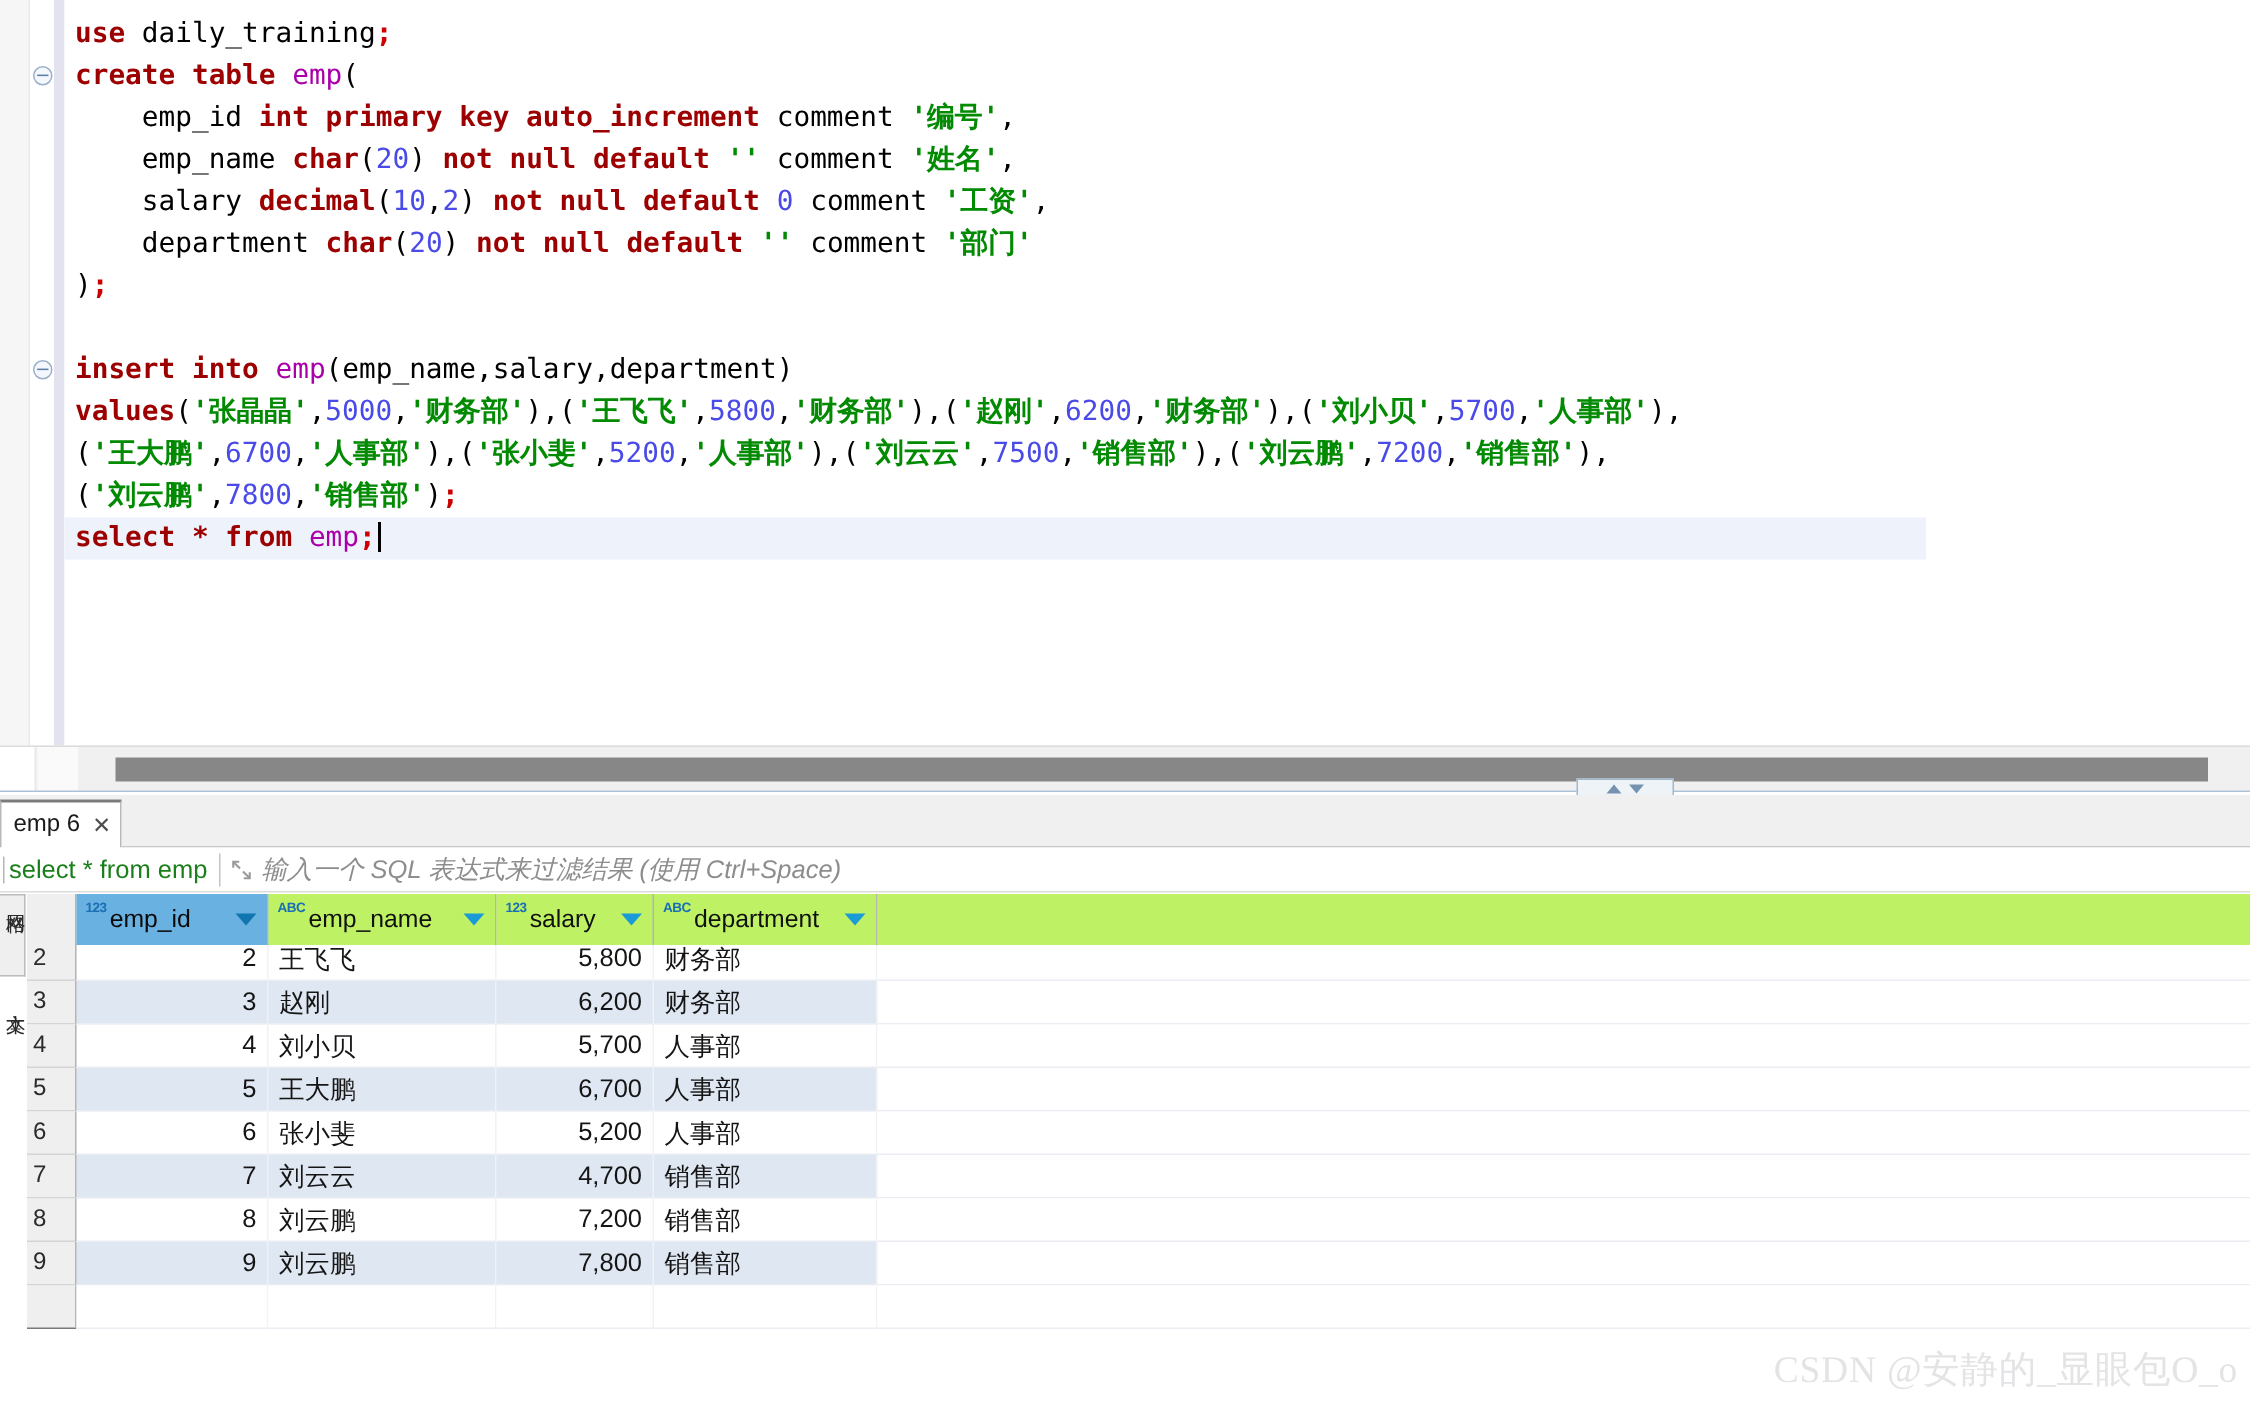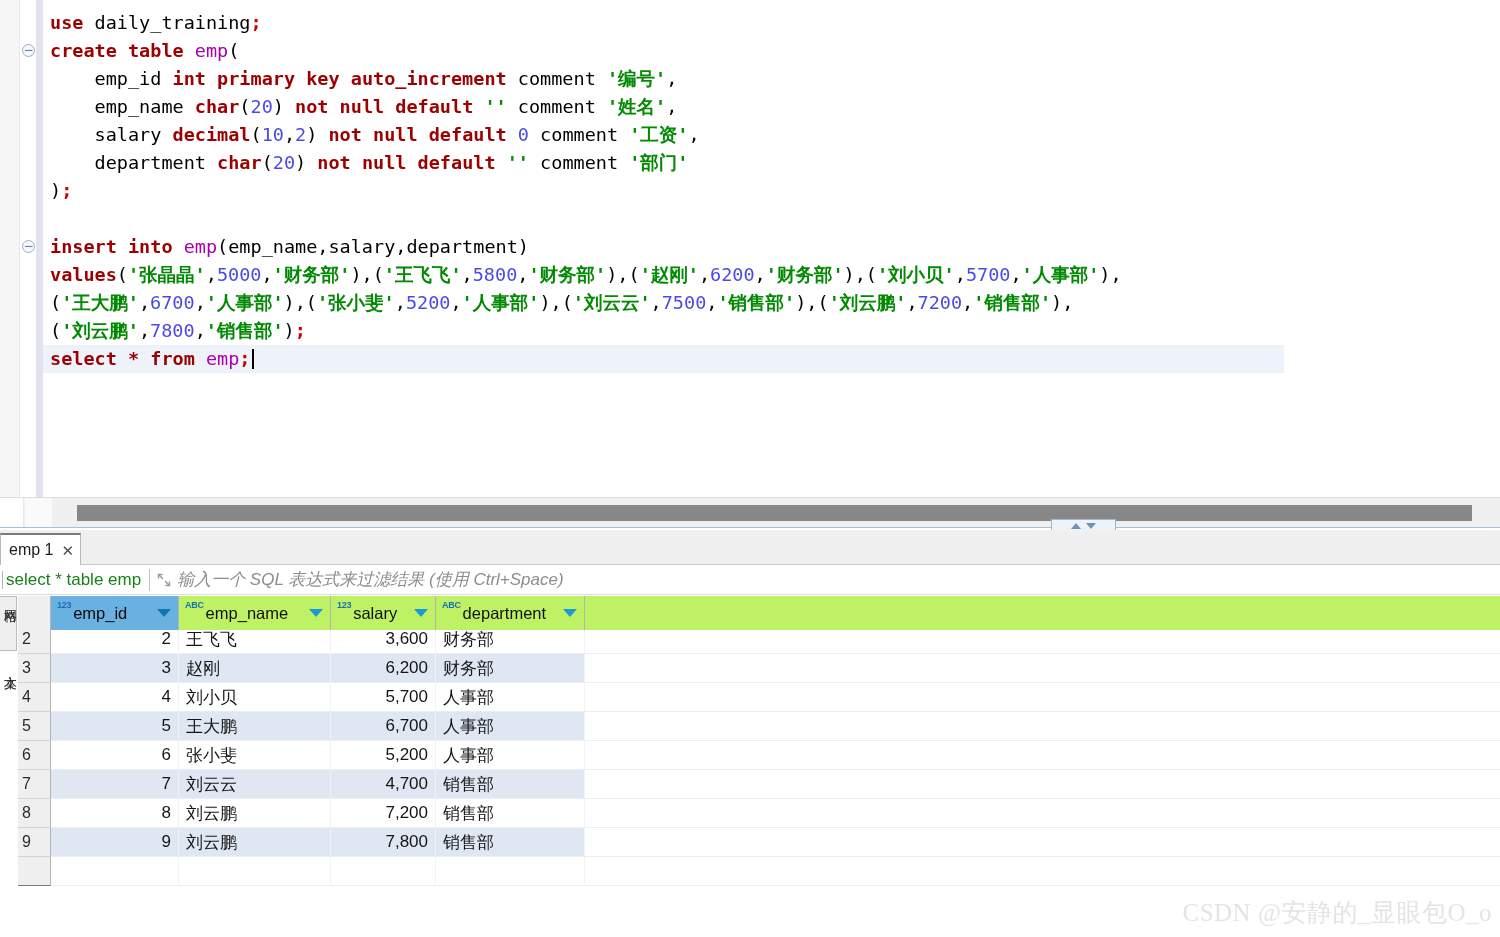--- a/index.html
+++ b/index.html
@@ -261,28 +261,28 @@
 <div id="sash-grip">
   <span class="tri-up"></span>
   <span class="tri-dn"></span>
 </div>
 
 <div id="results-area">
 
   <div id="tabbar">
     <div id="tabbar-rest"></div>
     <div id="tab-emp1">
-      <span>emp 1</span>
+      <span>emp 6</span>
       <span id="tab-close">✕</span>
     </div>
   </div>
 
   <div id="filterbar">
     <div id="filter-prefix-pipe"></div>
-    <span id="filter-sql">select * table emp</span>
+    <span id="filter-sql">select * from emp</span>
     <span id="filter-sep"></span>
     <span id="expand-icon">
       <svg width="18" height="18" viewBox="0 0 18 18">
         <g stroke="#9a9a9a" stroke-width="1.4" fill="none">
           <path d="M7.5 3.5 H3.5 V7.5"></path>
             <path d="M3.6 3.6 L8 8"></path>
           <path d="M10.5 14.5 H14.5 V10.5"></path>
             <path d="M14.4 14.4 L10 10"></path>
         </g>
       </svg>
@@ -330,21 +330,21 @@
             <div class="cell c-id r focus">1</div>
             <div class="cell c-name">张晶晶</div>
             <div class="cell c-sal r">5,000</div>
             <div class="cell c-dept">财务部</div>
             <div class="cell c-rest" style="background: rgb(255, 255, 255);"></div>
           </div>
           <div class="row odd">
             <div class="rownum">2</div>
             <div class="cell c-id r">2</div>
             <div class="cell c-name">王飞飞</div>
-            <div class="cell c-sal r">3,600</div>
+            <div class="cell c-sal r">5,800</div>
             <div class="cell c-dept">财务部</div>
             <div class="cell c-rest" style="background: rgb(255, 255, 255);"></div>
           </div>
           <div class="row even">
             <div class="rownum">3</div>
             <div class="cell c-id r">3</div>
             <div class="cell c-name">赵刚</div>
             <div class="cell c-sal r">6,200</div>
             <div class="cell c-dept">财务部</div>
             <div class="cell c-rest" style="background: rgb(255, 255, 255);"></div>

